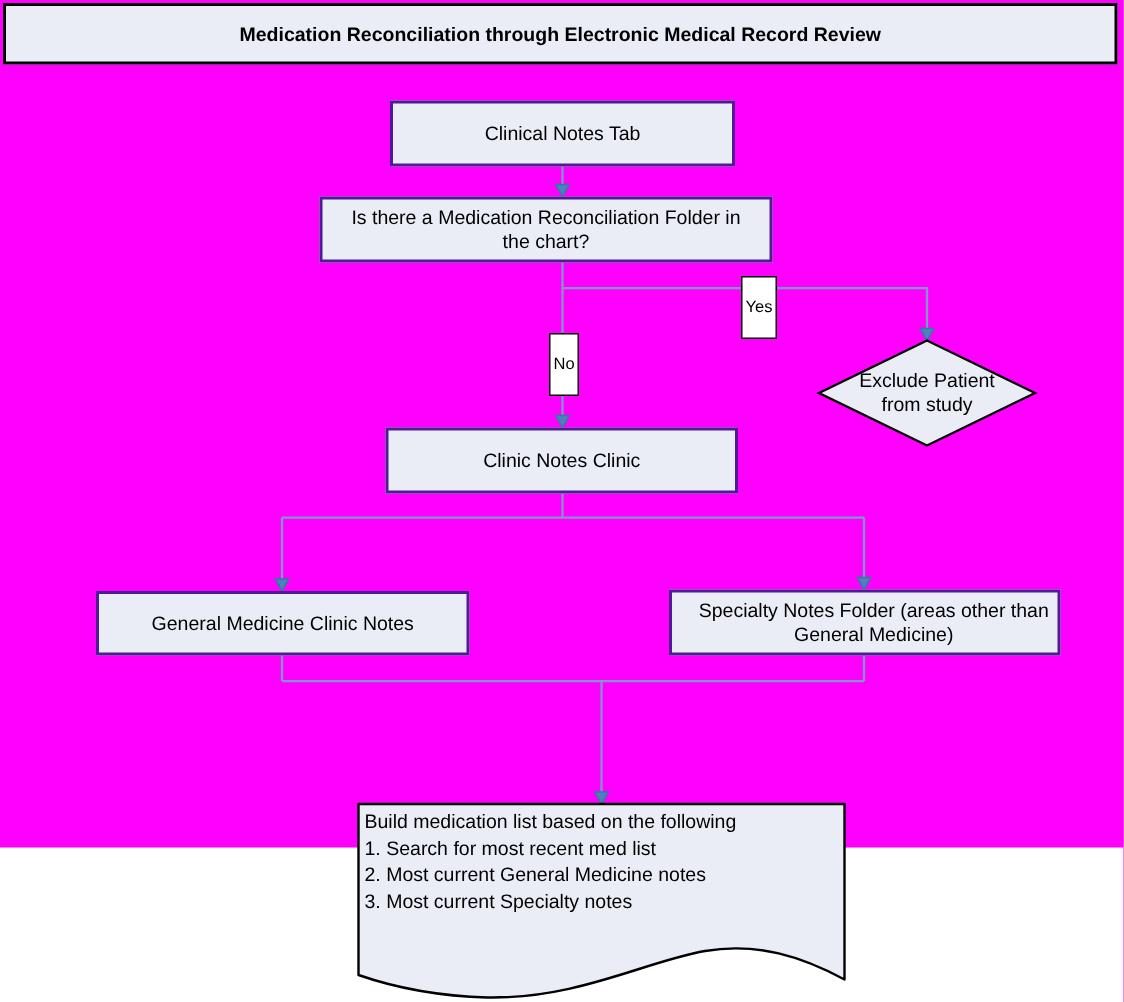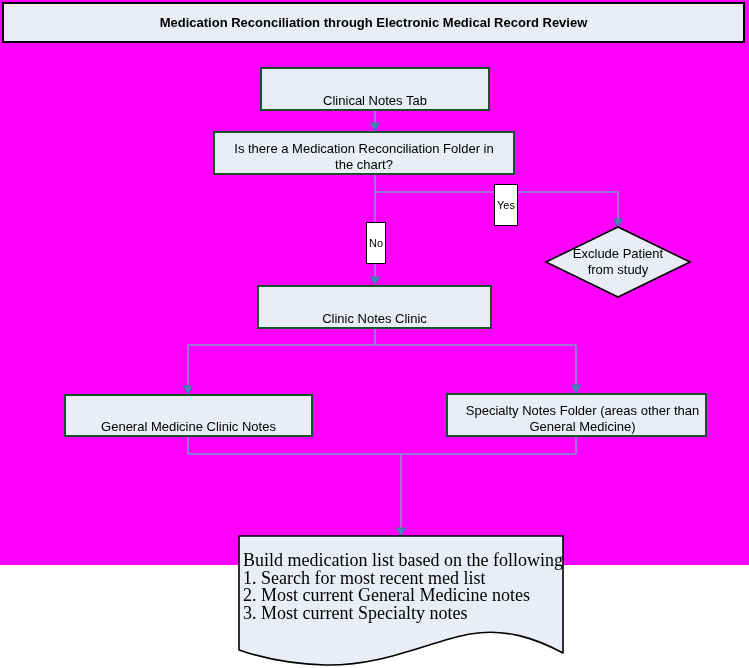--- a/index.html
+++ b/index.html
@@ -24,43 +24,43 @@
     text-align: center;
   }
   .connector-layer {
     position: absolute; left: 0; top: 0;
     width: 749px; height: 668px;
     pointer-events: none;
   }
   .node {
     position: absolute;
     background: #EAEDF6;
-    border: 2px solid #14532d;
+    border: 2px solid #4c1d95;
     box-sizing: border-box;
     display: flex; flex-direction: column;
-    align-items: center; justify-content: flex-end;
+    align-items: center; justify-content: center;
     font-size: 13px; color: #000000;
     text-align: center;
     line-height: 16px;
   }
   .node span { display: block; white-space: nowrap; }
   .shape-text {
     position: absolute;
     display: flex; flex-direction: column;
     align-items: center; justify-content: center;
     font-size: 13px; color: #000000;
     text-align: right; line-height: 16px;
     pointer-events: none;
   }
   .shape-text span { display: block; white-space: nowrap; }
   .doc-text {
     position: absolute;
-    left: 243px; top: 552px; width: 318px;
-    font-size: 18px; color: #000000;
-    text-align: left; line-height: 17.5px; font-family: Liberation Serif, serif;
+    left: 243px; top: 539px; width: 318px;
+    font-size: 13px; color: #000000;
+    text-align: left; line-height: 17.5px;
   }
   .doc-text span { display: block; white-space: nowrap; }
   .edge-label {
     position: absolute;
     background: #FFFFFF;
     border: 1px solid #000000;
     font-size: 11px; line-height: 12px;
     padding: 14px 2px;
     color: #000000;
   }

